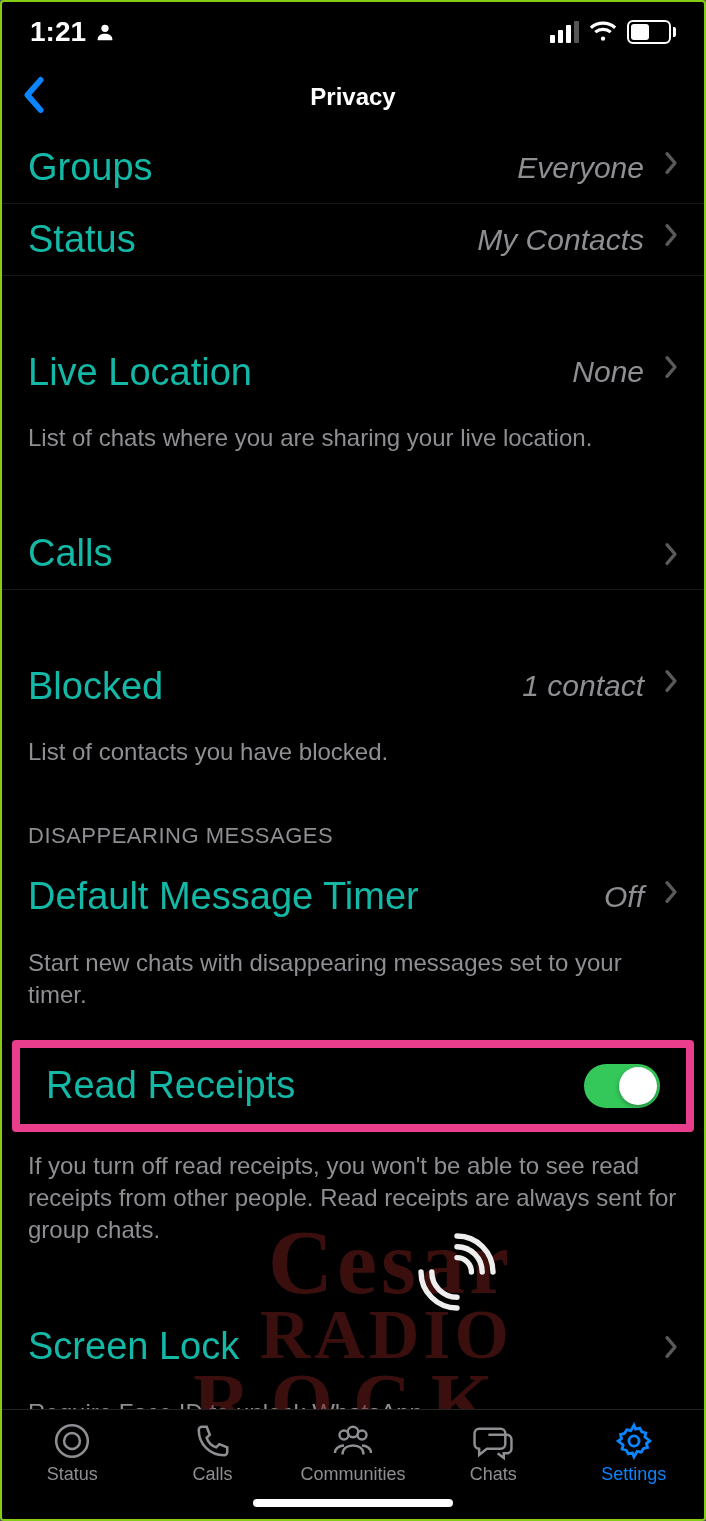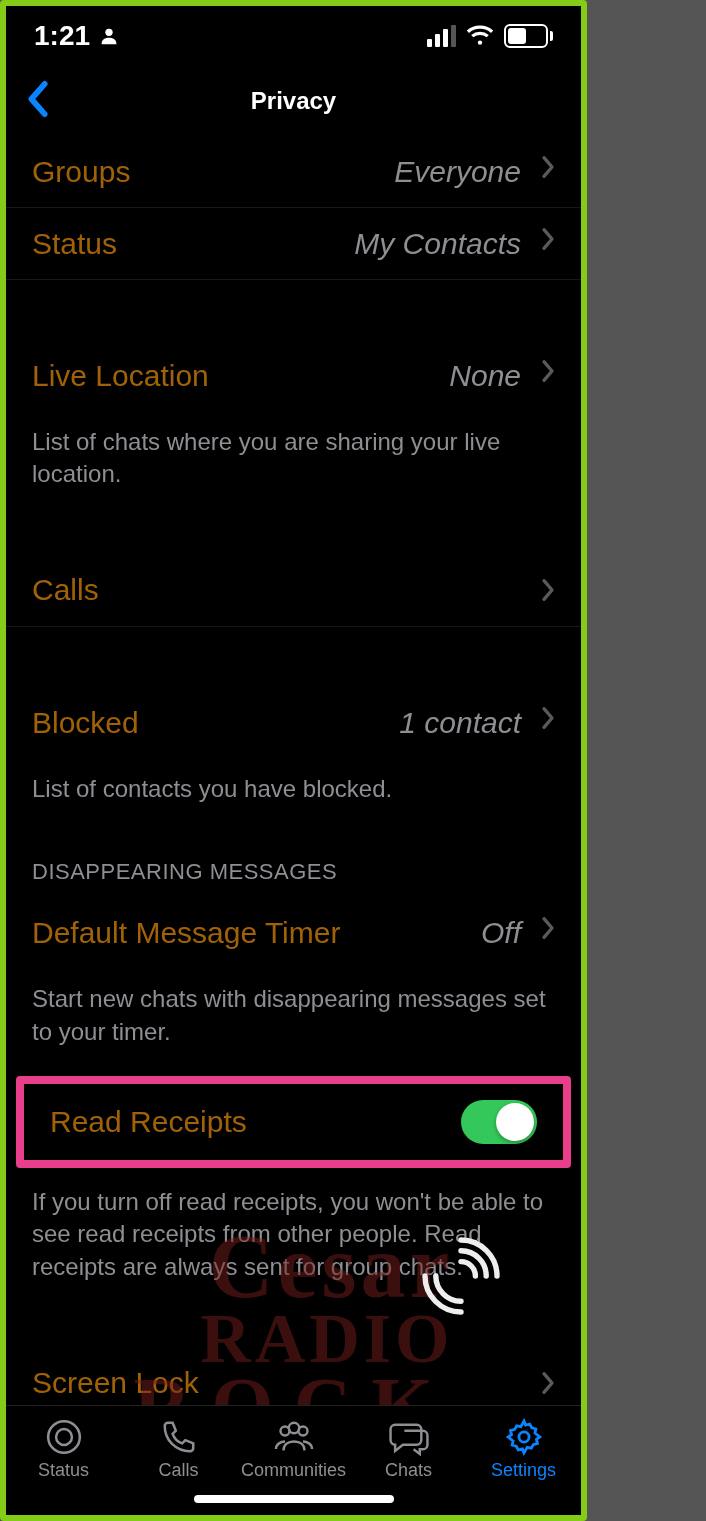--- a/index.html
+++ b/index.html
@@ -1,20 +1,20 @@
 <!DOCTYPE html>
 <html><head>
 <meta charset="utf-8">
 <style>
   * { box-sizing: border-box; margin: 0; padding: 0; -webkit-font-smoothing: antialiased; }
   html, body { width: 706px; height: 1521px; background: #555; }
   body { font-family: -apple-system, "SF Pro Text", "Helvetica Neue", Arial, sans-serif; }
   .device {
-    width: 587px; height: 1521px; background: #000; color: #fff;
-    position: relative; overflow: hidden; border: 6px solid #84cc16; border-radius: 4px;
+    width: 706px; height: 1521px; background: #000; color: #fff;
+    position: relative; overflow: hidden; border: 2px solid #84cc16; border-radius: 4px;
   }
   
   .status-bar {
     height: 60px; display: flex; align-items: center; justify-content: space-between;
     padding: 0 28px;
   }
   .status-left { display: flex; align-items: center; gap: 8px; font-size: 28px; font-weight: 600; }
   .status-right { display: flex; align-items: center; gap: 10px; }
   .signal-bars { display:flex; align-items:flex-end; gap:3px; height:22px;}
   .signal-bars span{ width:5px; background:#fff; border-radius:1px;}
@@ -33,21 +33,21 @@
   }
   .nav-back { position:absolute; left:20px; color:#0a84ff; }
   .nav-title { font-size: 24px; font-weight: 700; }
   
   .scroll { position:absolute; top:130px; bottom:110px; left:0; right:0; overflow:hidden;}
   .row {
     display:flex; align-items:center; justify-content:space-between;
     padding: 0 26px; min-height: 72px; border-bottom: 1px solid #181818;
   }
   .row.no-border{ border-bottom:none;}
-  .row-label { font-size: 30px; font-weight: 400; color:#a16207;}
+  .row-label { font-size: 38px; font-weight: 400; color:#14b8a6;}
   .row-value-wrap{ display:flex; gap:20px;font-style:italic;}
   .row-value { font-size: 30px; color:#8e8e93;}
   .chevron { color:#5a5a5e; }
   .footer-note {
     padding: 14px 26px 24px; font-size: 24px; color:#8e8e93; line-height:1.35;
   }
   .spacer { height: 60px; }
   .spacer.sm{ height:40px;}
   .section-header {
     padding: 30px 26px 12px; font-size: 22px; color:#8e8e93; letter-spacing: 0.5px;

